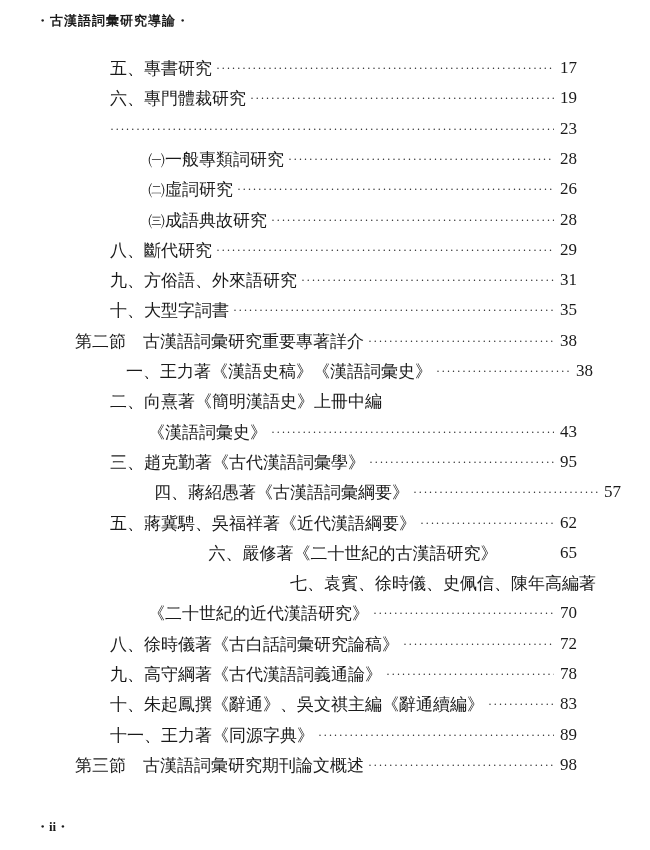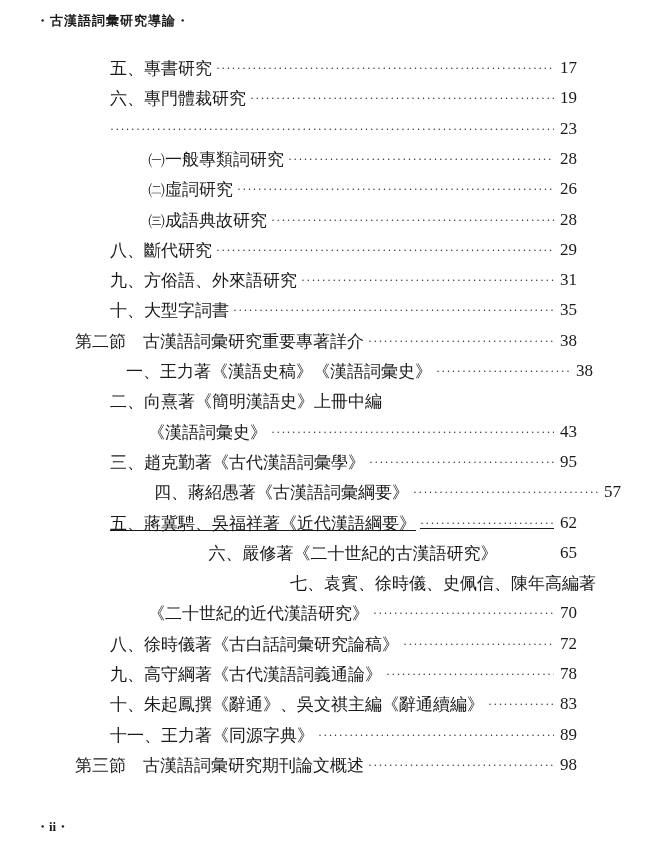--- a/index.html
+++ b/index.html
@@ -99,21 +99,21 @@
     <div class="row" style="left: 110px; top: 393.9px; width: 490px;">
       <span class="label">三、趙克勤著《古代漢語詞彙學》</span>
       <span class="leader" style="margin-right: 46px;">········································································································································································································</span>
       <span class="page">95</span>
     </div>
     <div class="row" style="left: 110px; top: 424.2px; width: 490px; margin-left: 44px;">
       <span class="label">四、蔣紹愚著《古漢語詞彙綱要》</span>
       <span class="leader" style="margin-right: 46px;">········································································································································································································</span>
       <span class="page">57</span>
     </div>
-    <div class="row" style="left: 110px; top: 454.5px; width: 490px; text-decoration: underline;">
+    <div class="row" style="left: 110px; top: 454.5px; width: 490px;">
       <span class="label">五、蔣冀騁、吳福祥著《近代漢語綱要》</span>
       <span class="leader" style="margin-right: 46px;">········································································································································································································</span>
       <span class="page">62</span>
     </div>
     <div class="row" style="left: 110px; top: 484.8px; width: 490px; flex-direction: column;">
       <span class="label">六、嚴修著《二十世紀的古漢語研究》</span>
       <span class="leader" style="margin-right: 46px;">········································································································································································································</span>
       <span class="page">65</span>
     </div>
     <div class="row" style="left: 110px; top: 515.1px; width: 490px; justify-content: flex-end;">

